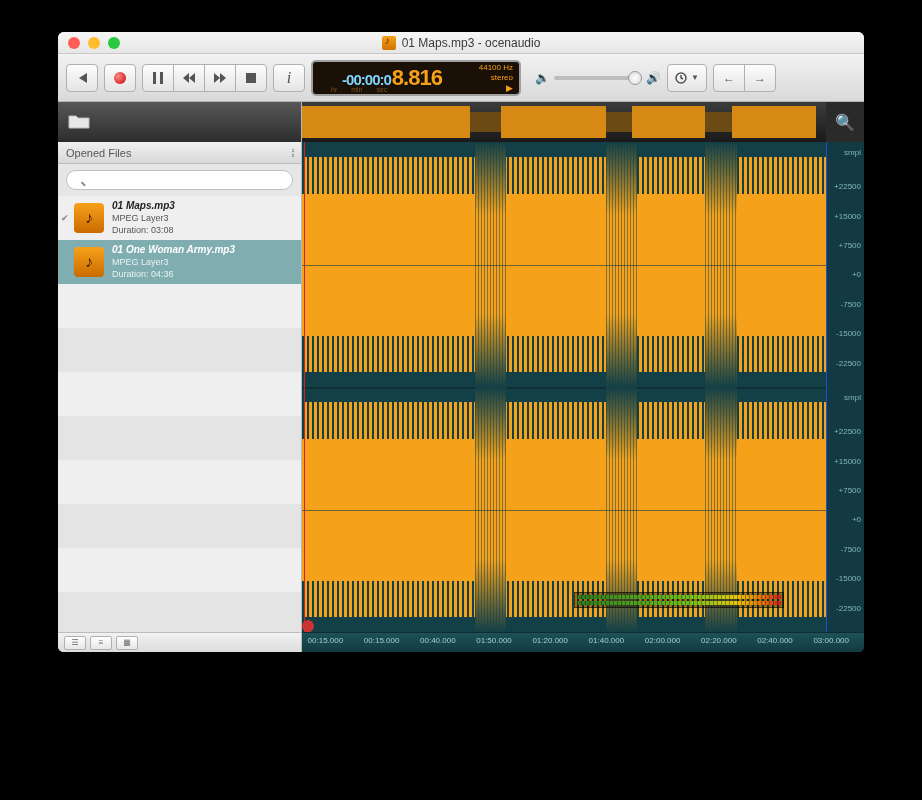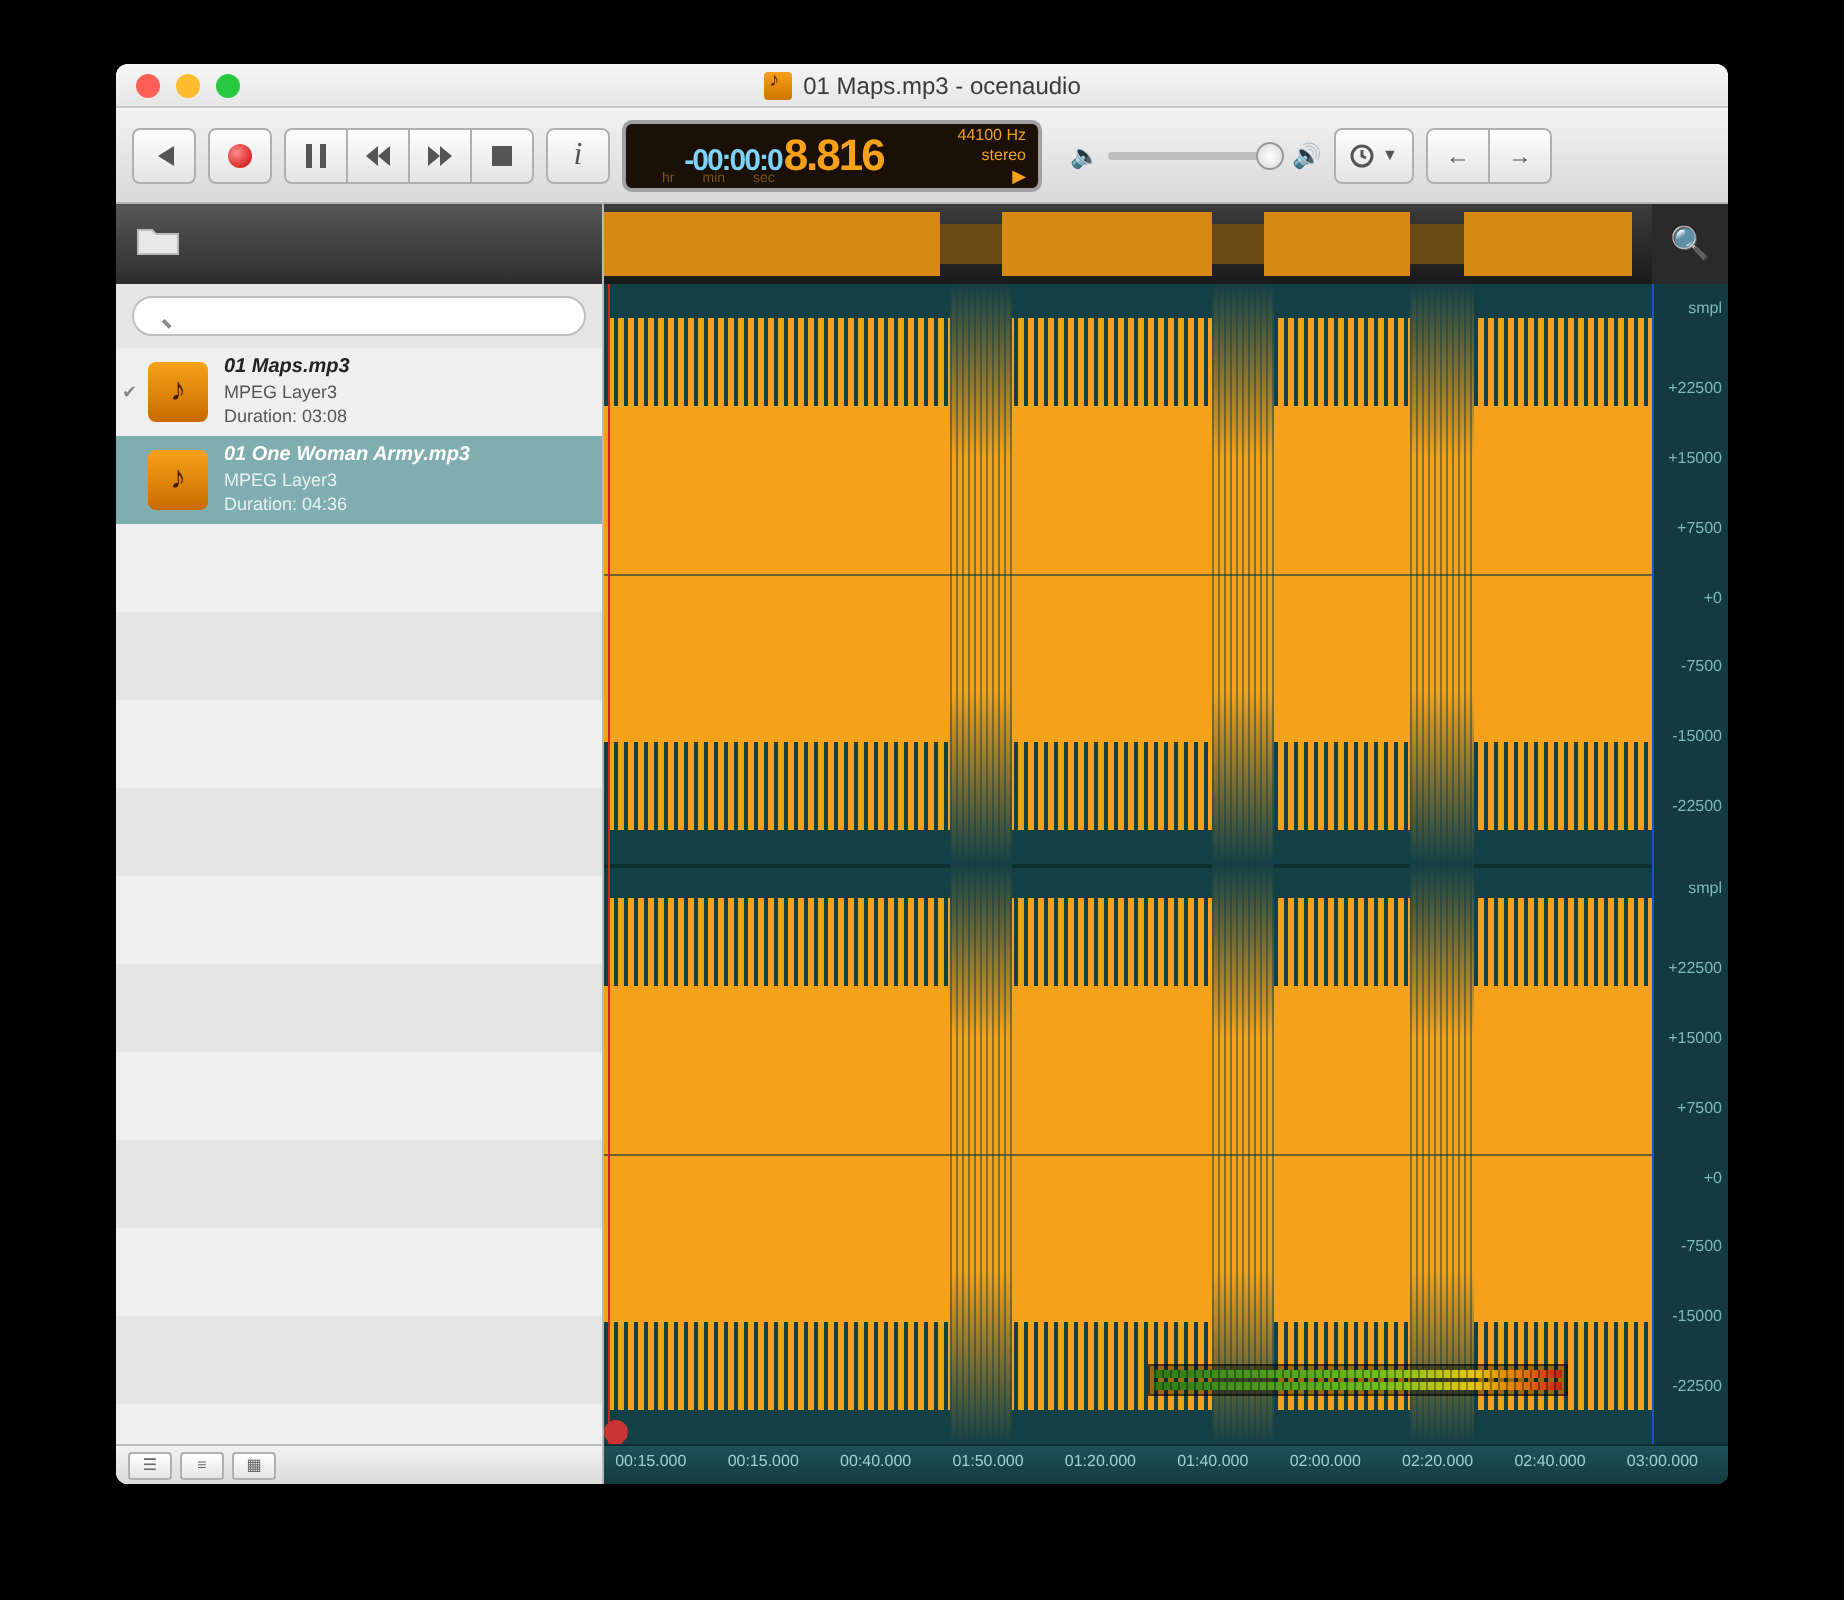--- a/index.html
+++ b/index.html
@@ -1,17 +1,17 @@
 <!DOCTYPE html>
 <html><head>
 <meta charset="utf-8">
 <style>
 * { margin: 0; padding: 0; box-sizing: border-box; font-family: -apple-system, "Helvetica Neue", Arial, sans-serif; }
 body { background: #000; width: 922px; height: 800px; position: relative; }
-.window { position: absolute; left: 58px; top: 32px; width: 806px; height: 710px; background: #ececec; border-radius: 6px; box-shadow: 0 10px 40px rgba(0,0,0,.5); overflow: hidden; display: flex; flex-direction: column; }
+.window { position: absolute; left: 58px; top: 32px; width: 806px; height: 620px; background: #ececec; border-radius: 6px; box-shadow: 0 10px 40px rgba(0,0,0,.5); overflow: hidden; display: flex; flex-direction: column; }
 .titlebar { height: 22px; background: linear-gradient(#f6f6f6,#e6e6e6); display: flex; align-items: center; position: relative; border-bottom: 1px solid #c9c9c9; }
 .traffic { display: flex; gap: 8px; position: absolute; left: 10px; }
 .tl { width: 12px; height: 12px; border-radius: 50%; }
 .tl.red { background: #ff5f57; } .tl.yel { background: #ffbd2e; } .tl.grn { background: #28c940; }
 .titlecenter { margin: 0 auto; display: flex; align-items: center; gap: 6px; font-size: 12px; color: #3a3a3a; }
 .titleicon { width: 14px; height: 14px; background: linear-gradient(#f7a11a,#d07400); border-radius: 2px; position: relative; }
 .titleicon::after { content: "♪"; position: absolute; left: 3px; top: -1px; font-size: 10px; color: #5a2700; }
 
 .toolbar { height: 48px; background: linear-gradient(#f2f2f2,#d9d9d9); border-bottom: 1px solid #b4b4b4; display: flex; align-items: center; padding: 0 8px; gap: 6px; }
 .tbtn { width: 32px; height: 28px; background: linear-gradient(#fdfdfd,#e4e4e4); border: 1px solid #b0b0b0; border-radius: 4px; display: flex; align-items: center; justify-content: center; color: #555; font-size: 12px; cursor: pointer; }
@@ -187,20 +187,24 @@
   </div>
 
   <div class="content">
     <div class="sidebar">
       <div class="side-top">
         <span class="folder-icon">
           <svg width="22" height="16">
               <path d="M1 3h7l2 2h11v10H1z" fill="#e8e8e8" stroke="#bbb"></path>
             </svg>
         </span>
+      </div>
+      <div class="side-header">
+        <span>Opened Files</span>
+        <span class="grip">⁞⁞</span>
       </div>
       <div class="search-wrap">
         <input class="search" placeholder="" style="">
       </div>
       <div class="filelist">
         <div class="file-item">
           <span class="chk">✔</span>
           <div class="file-icon">♪</div>
           <div class="file-meta">
             <div class="file-name">01 Maps.mp3</div>

